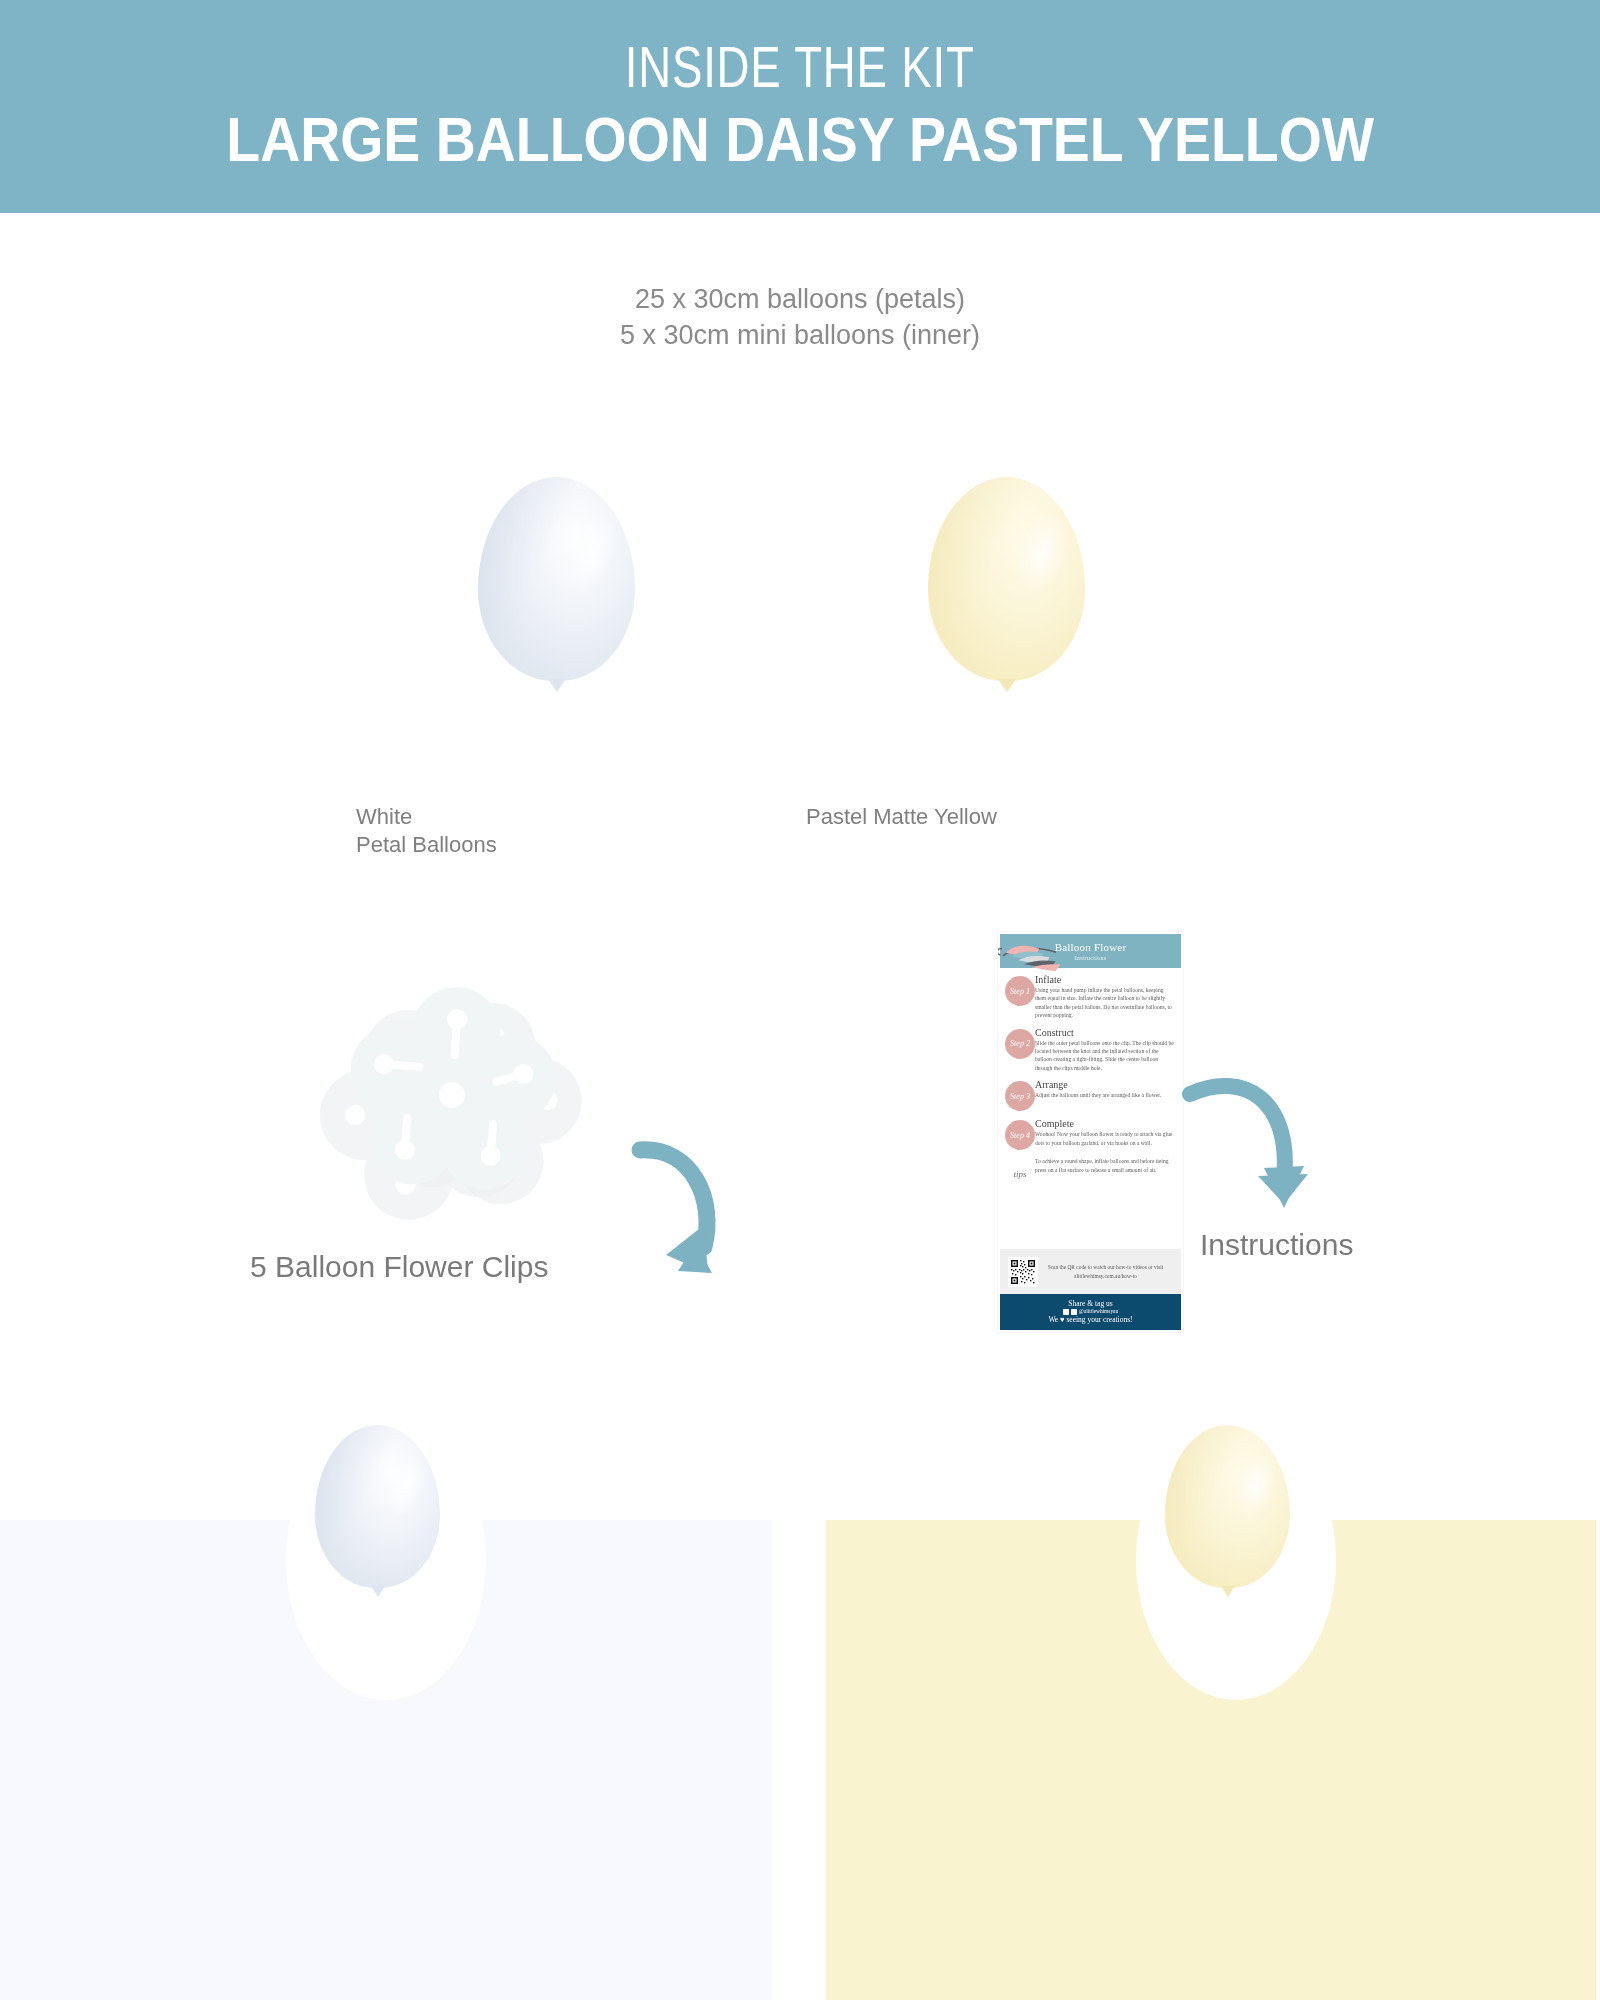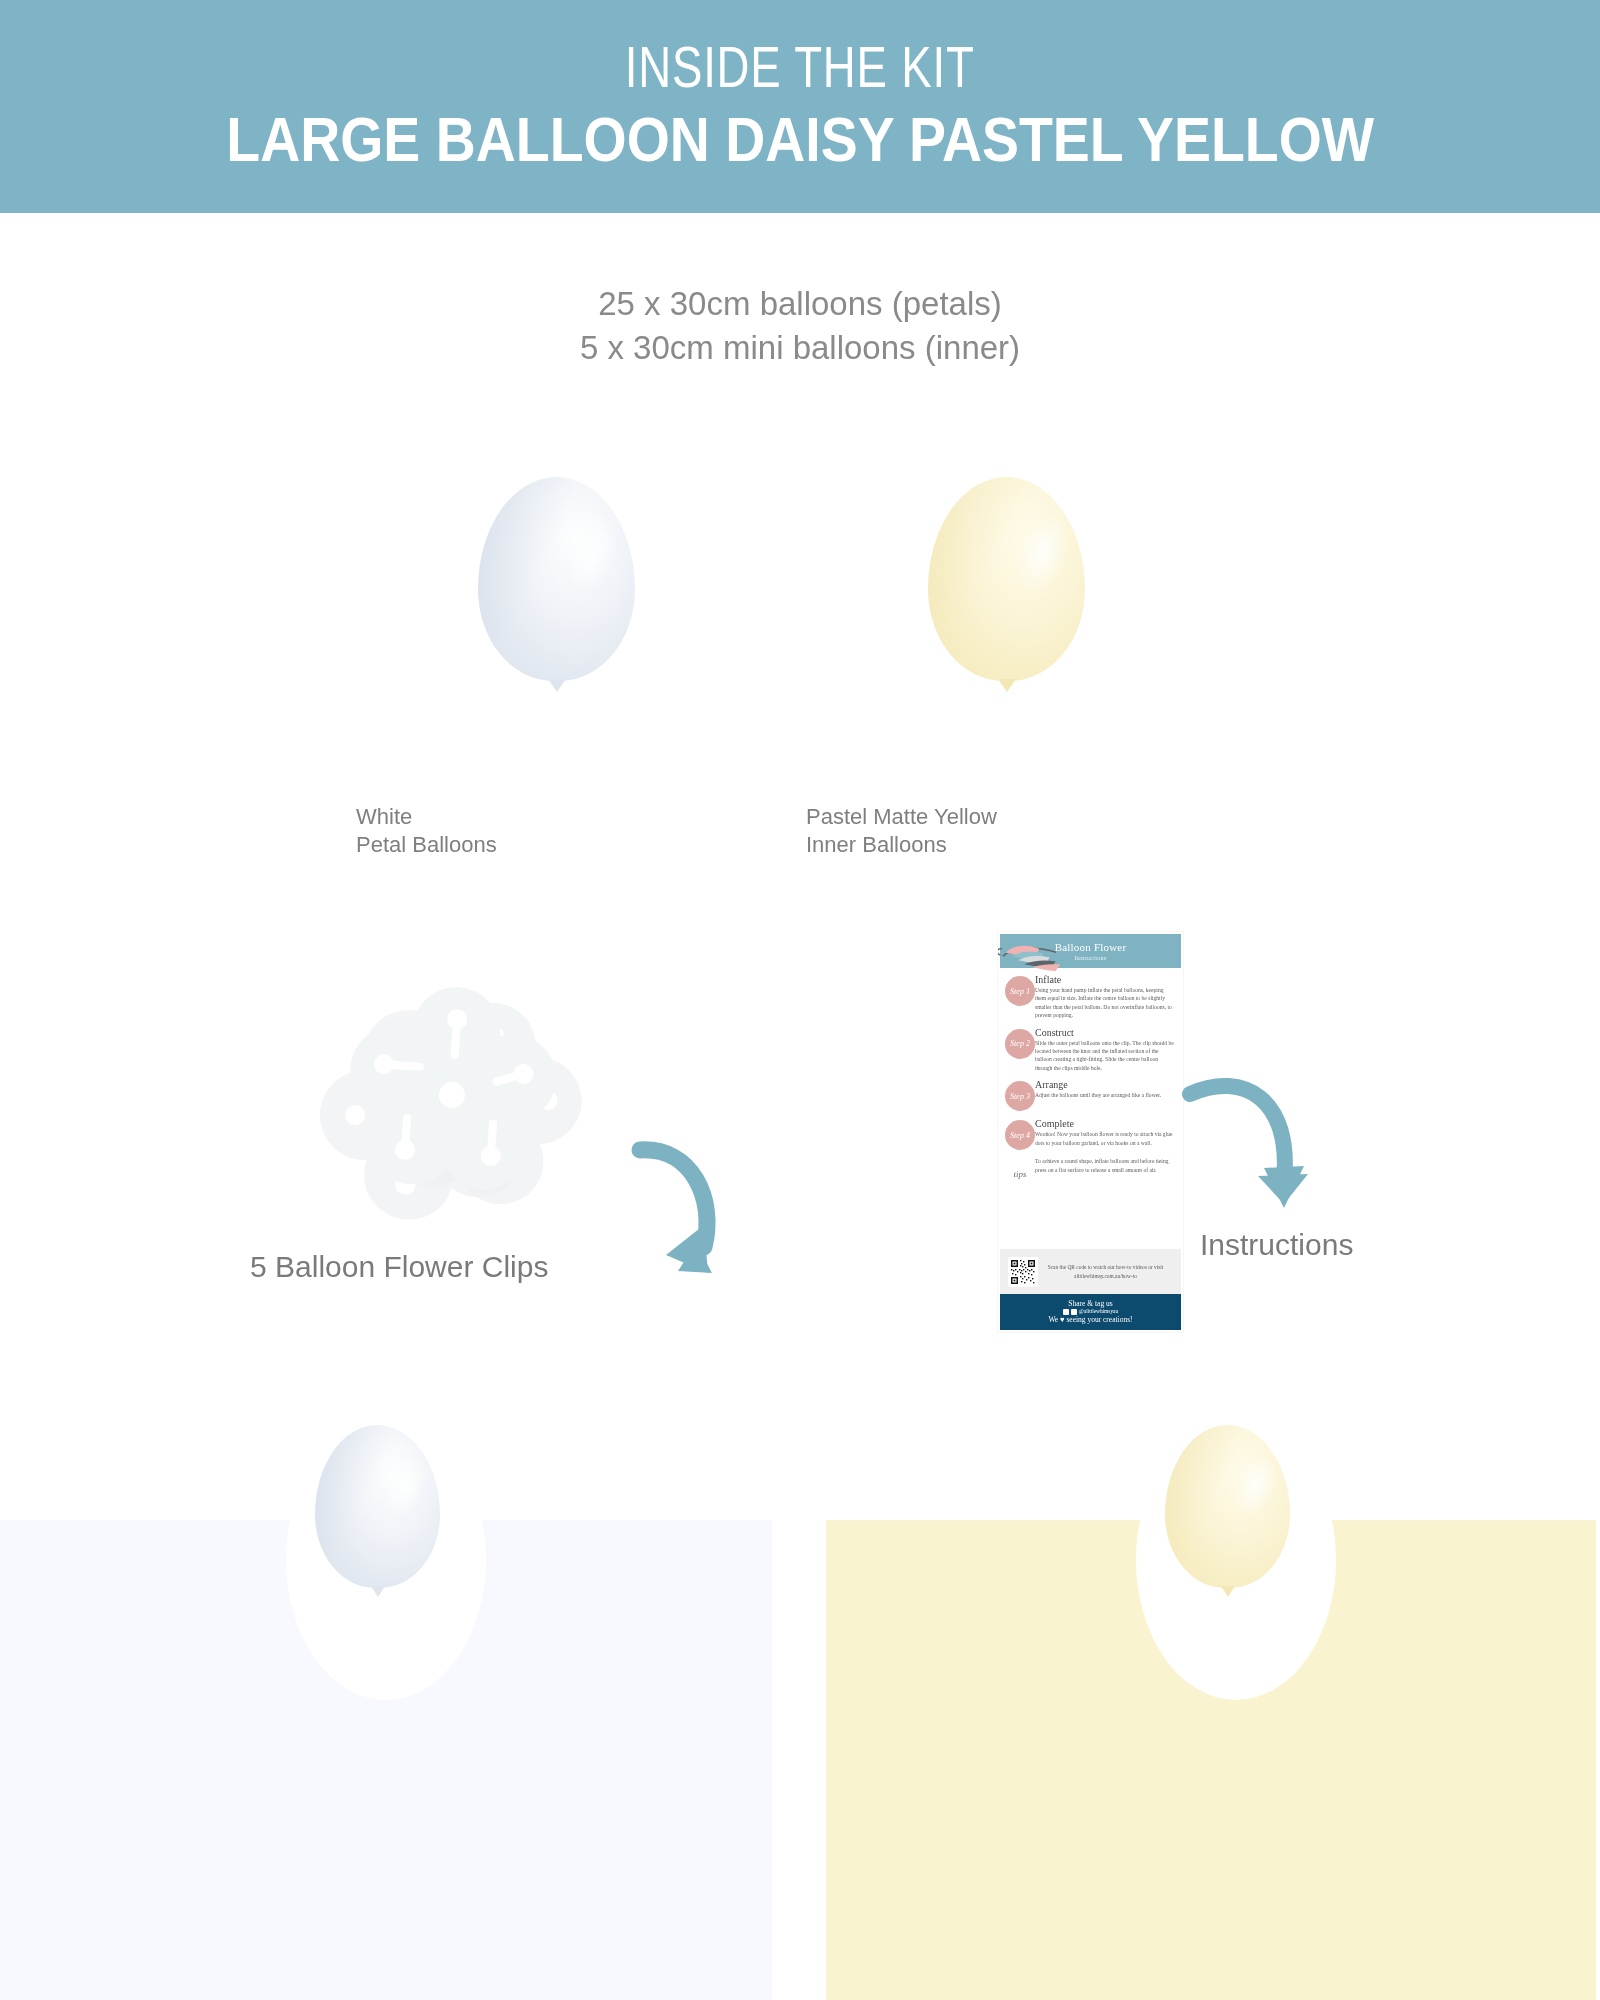--- a/index.html
+++ b/index.html
@@ -25,21 +25,21 @@
     font-size:63px;font-weight:700;line-height:1.12;letter-spacing:0px;
     transform:scaleX(.88);transform-origin:center;white-space:nowrap;
     margin-top:6px;
   }
 
   
   .balloons-heading{
     position:absolute;left:0;top:282px;width:1600px;text-align:center;color:#7a7a7a;
   }
   .balloons-heading .h-main{font-size:37px;font-weight:400;line-height:1.25;}
-  .balloons-heading .h-sub{font-size:33px;font-weight:400;line-height:1.32;color:#8a8a8a;}
+  .balloons-heading .h-sub{font-size:27px;font-weight:400;line-height:1.32;color:#8a8a8a;}
 
   
   .balloon{position:absolute;}
   .balloon .body{
     position:absolute;left:0;top:0;width:100%;height:100%;
     border-radius:50% 50% 48% 48% / 55% 55% 45% 45%;
   }
   .balloon .gloss{
     position:absolute;border-radius:50%;
     background:radial-gradient(ellipse at 50% 50%, rgba(255,255,255,.85) 0%, rgba(255,255,255,0) 70%);
@@ -165,21 +165,20 @@
 </div>
 
 <div class="balloon bal-yellow" style="left:928px;top:477px;width:157px;height:204px;">
   <div class="body"></div>
   <div class="shade"></div>
   <div class="gloss" style="left:92px;top:34px;width:46px;height:84px;transform:rotate(18deg);"></div>
   <div class="knot" style="bottom:-11px;border-top:13px solid #f3e7b4;"></div>
 </div>
 <div class="balloon-label" style="left:806px;top:803px;width:400px;">
   <div>Pastel Matte Yellow</div>
-  <div>Inner Balloons</div>
 </div>
 
 <div class="clips-wrap">
   <svg viewBox="0 0 340 320" width="340" height="320">
     <defs>
       <g id="clipShape">
 
         <g>
           <circle cx="0" cy="-62" r="44"></circle>
           <circle cx="59" cy="-19" r="44"></circle>

